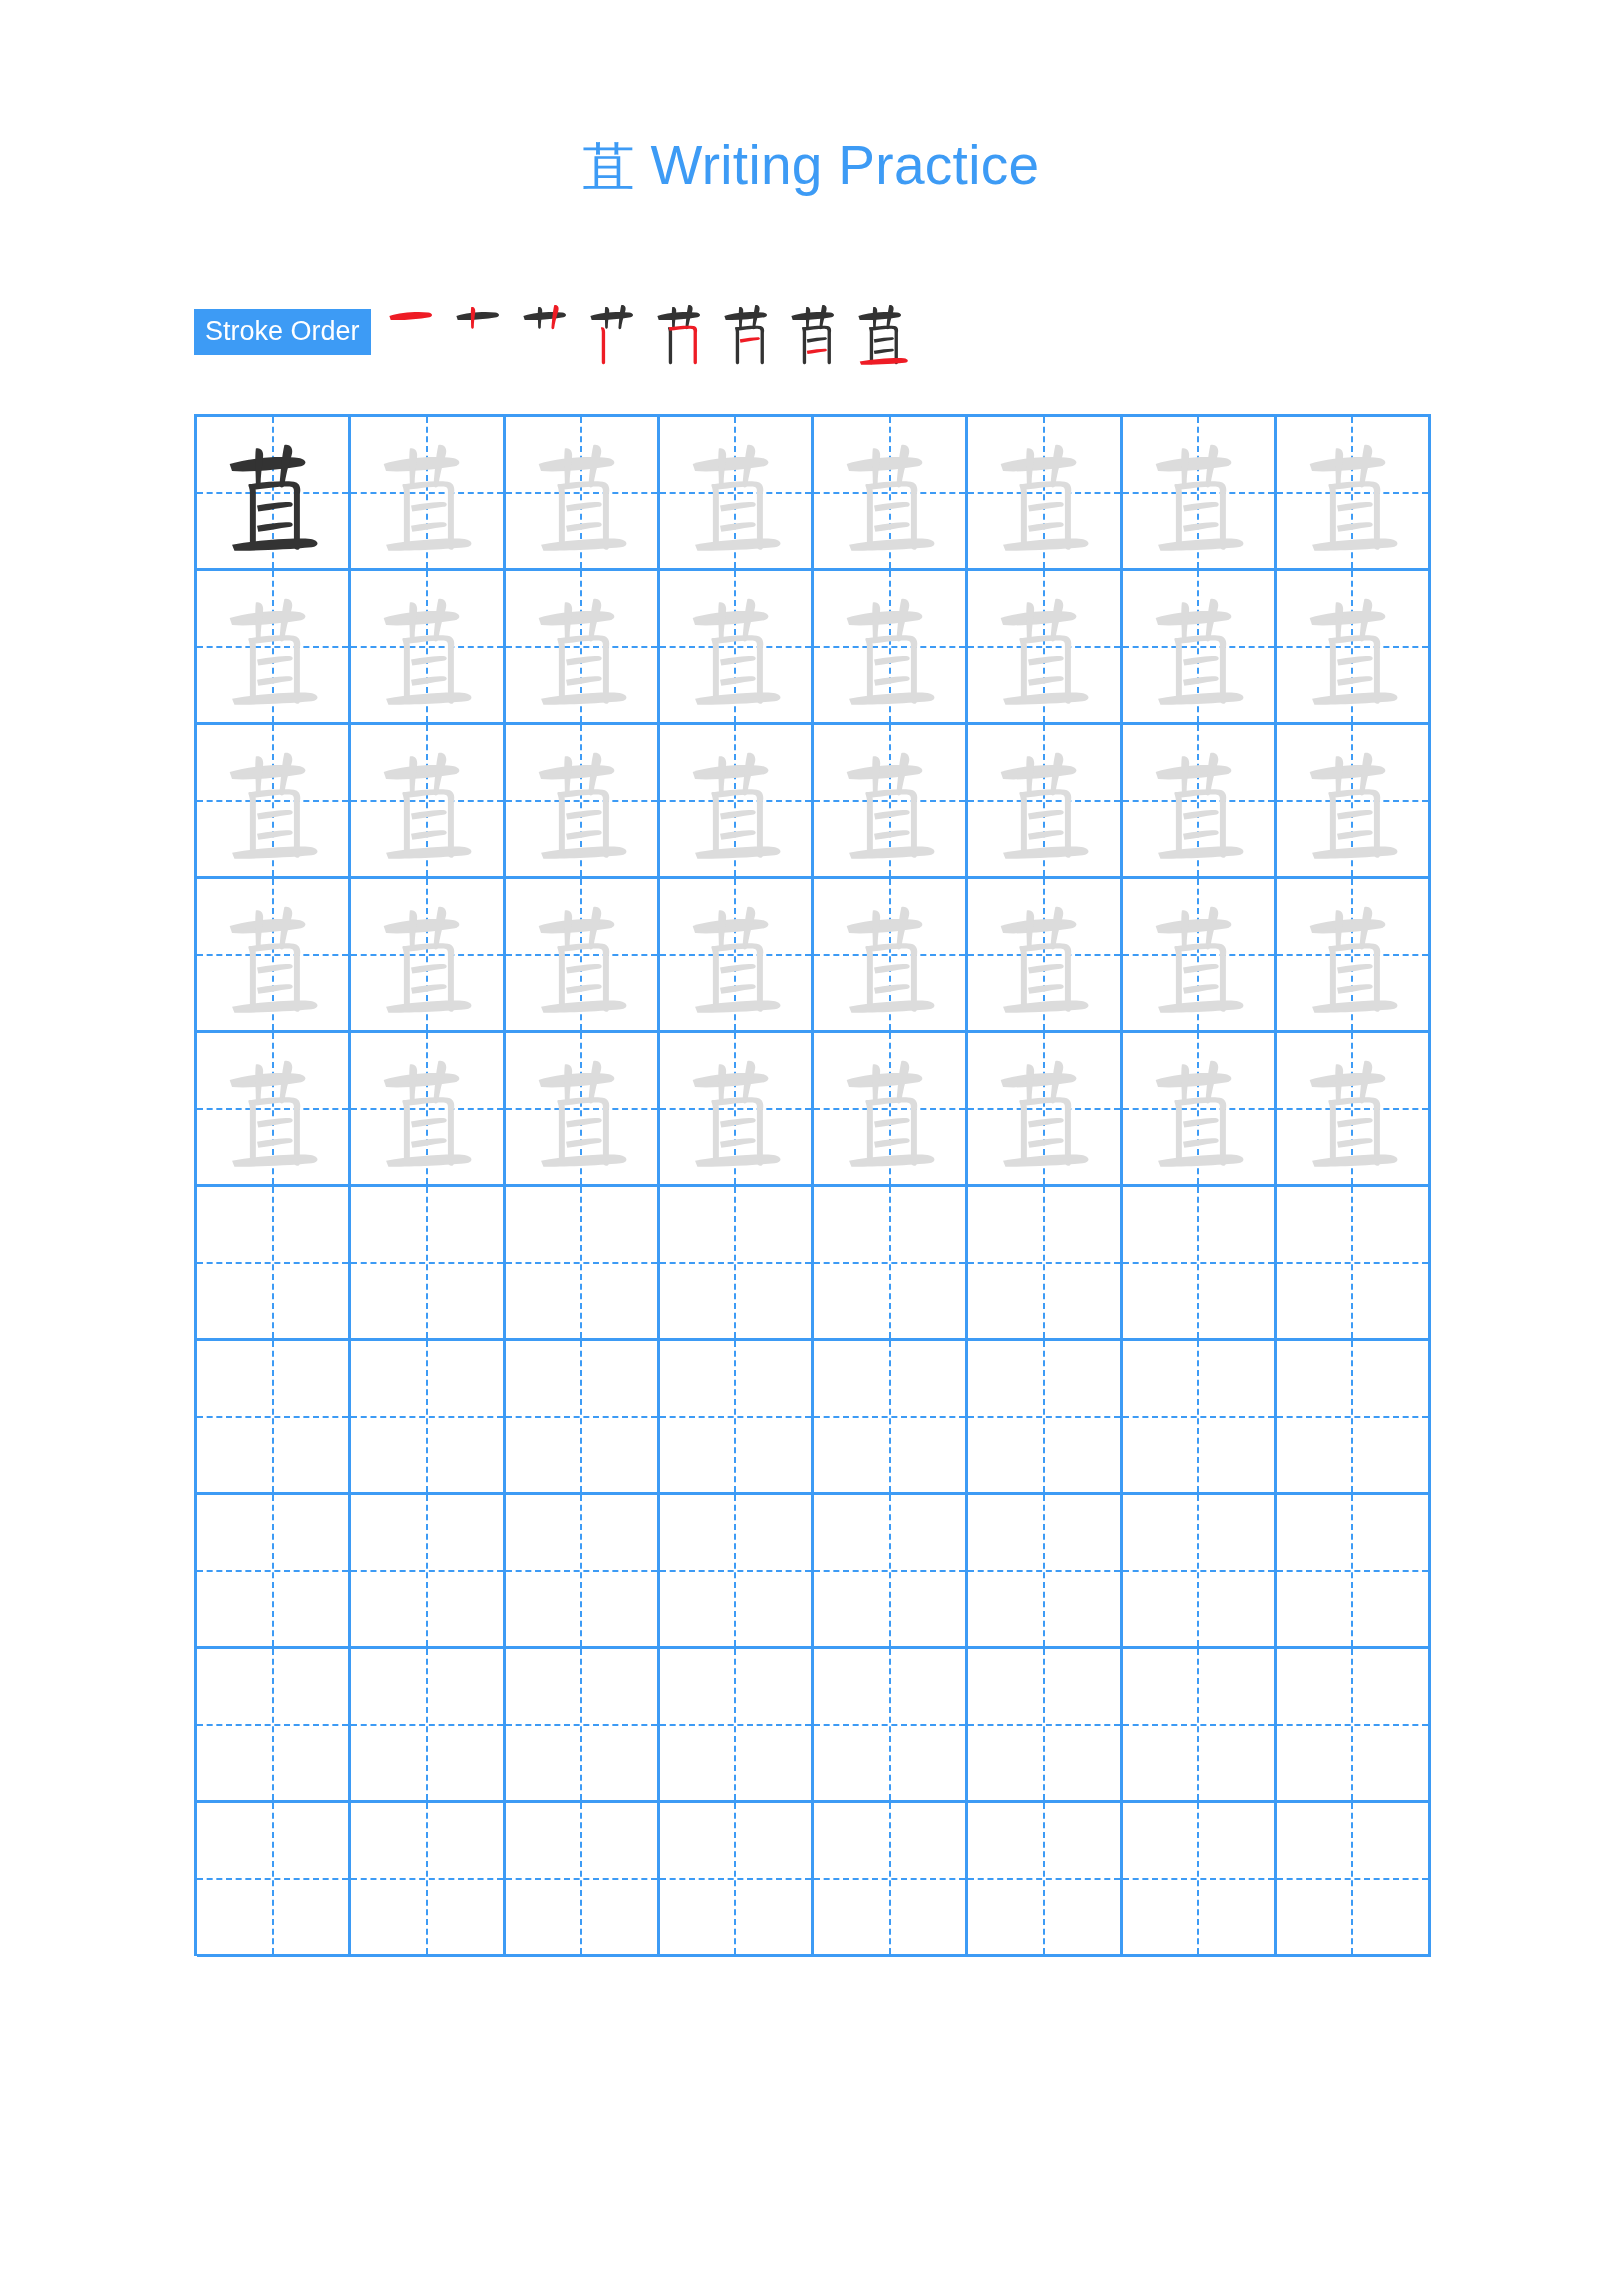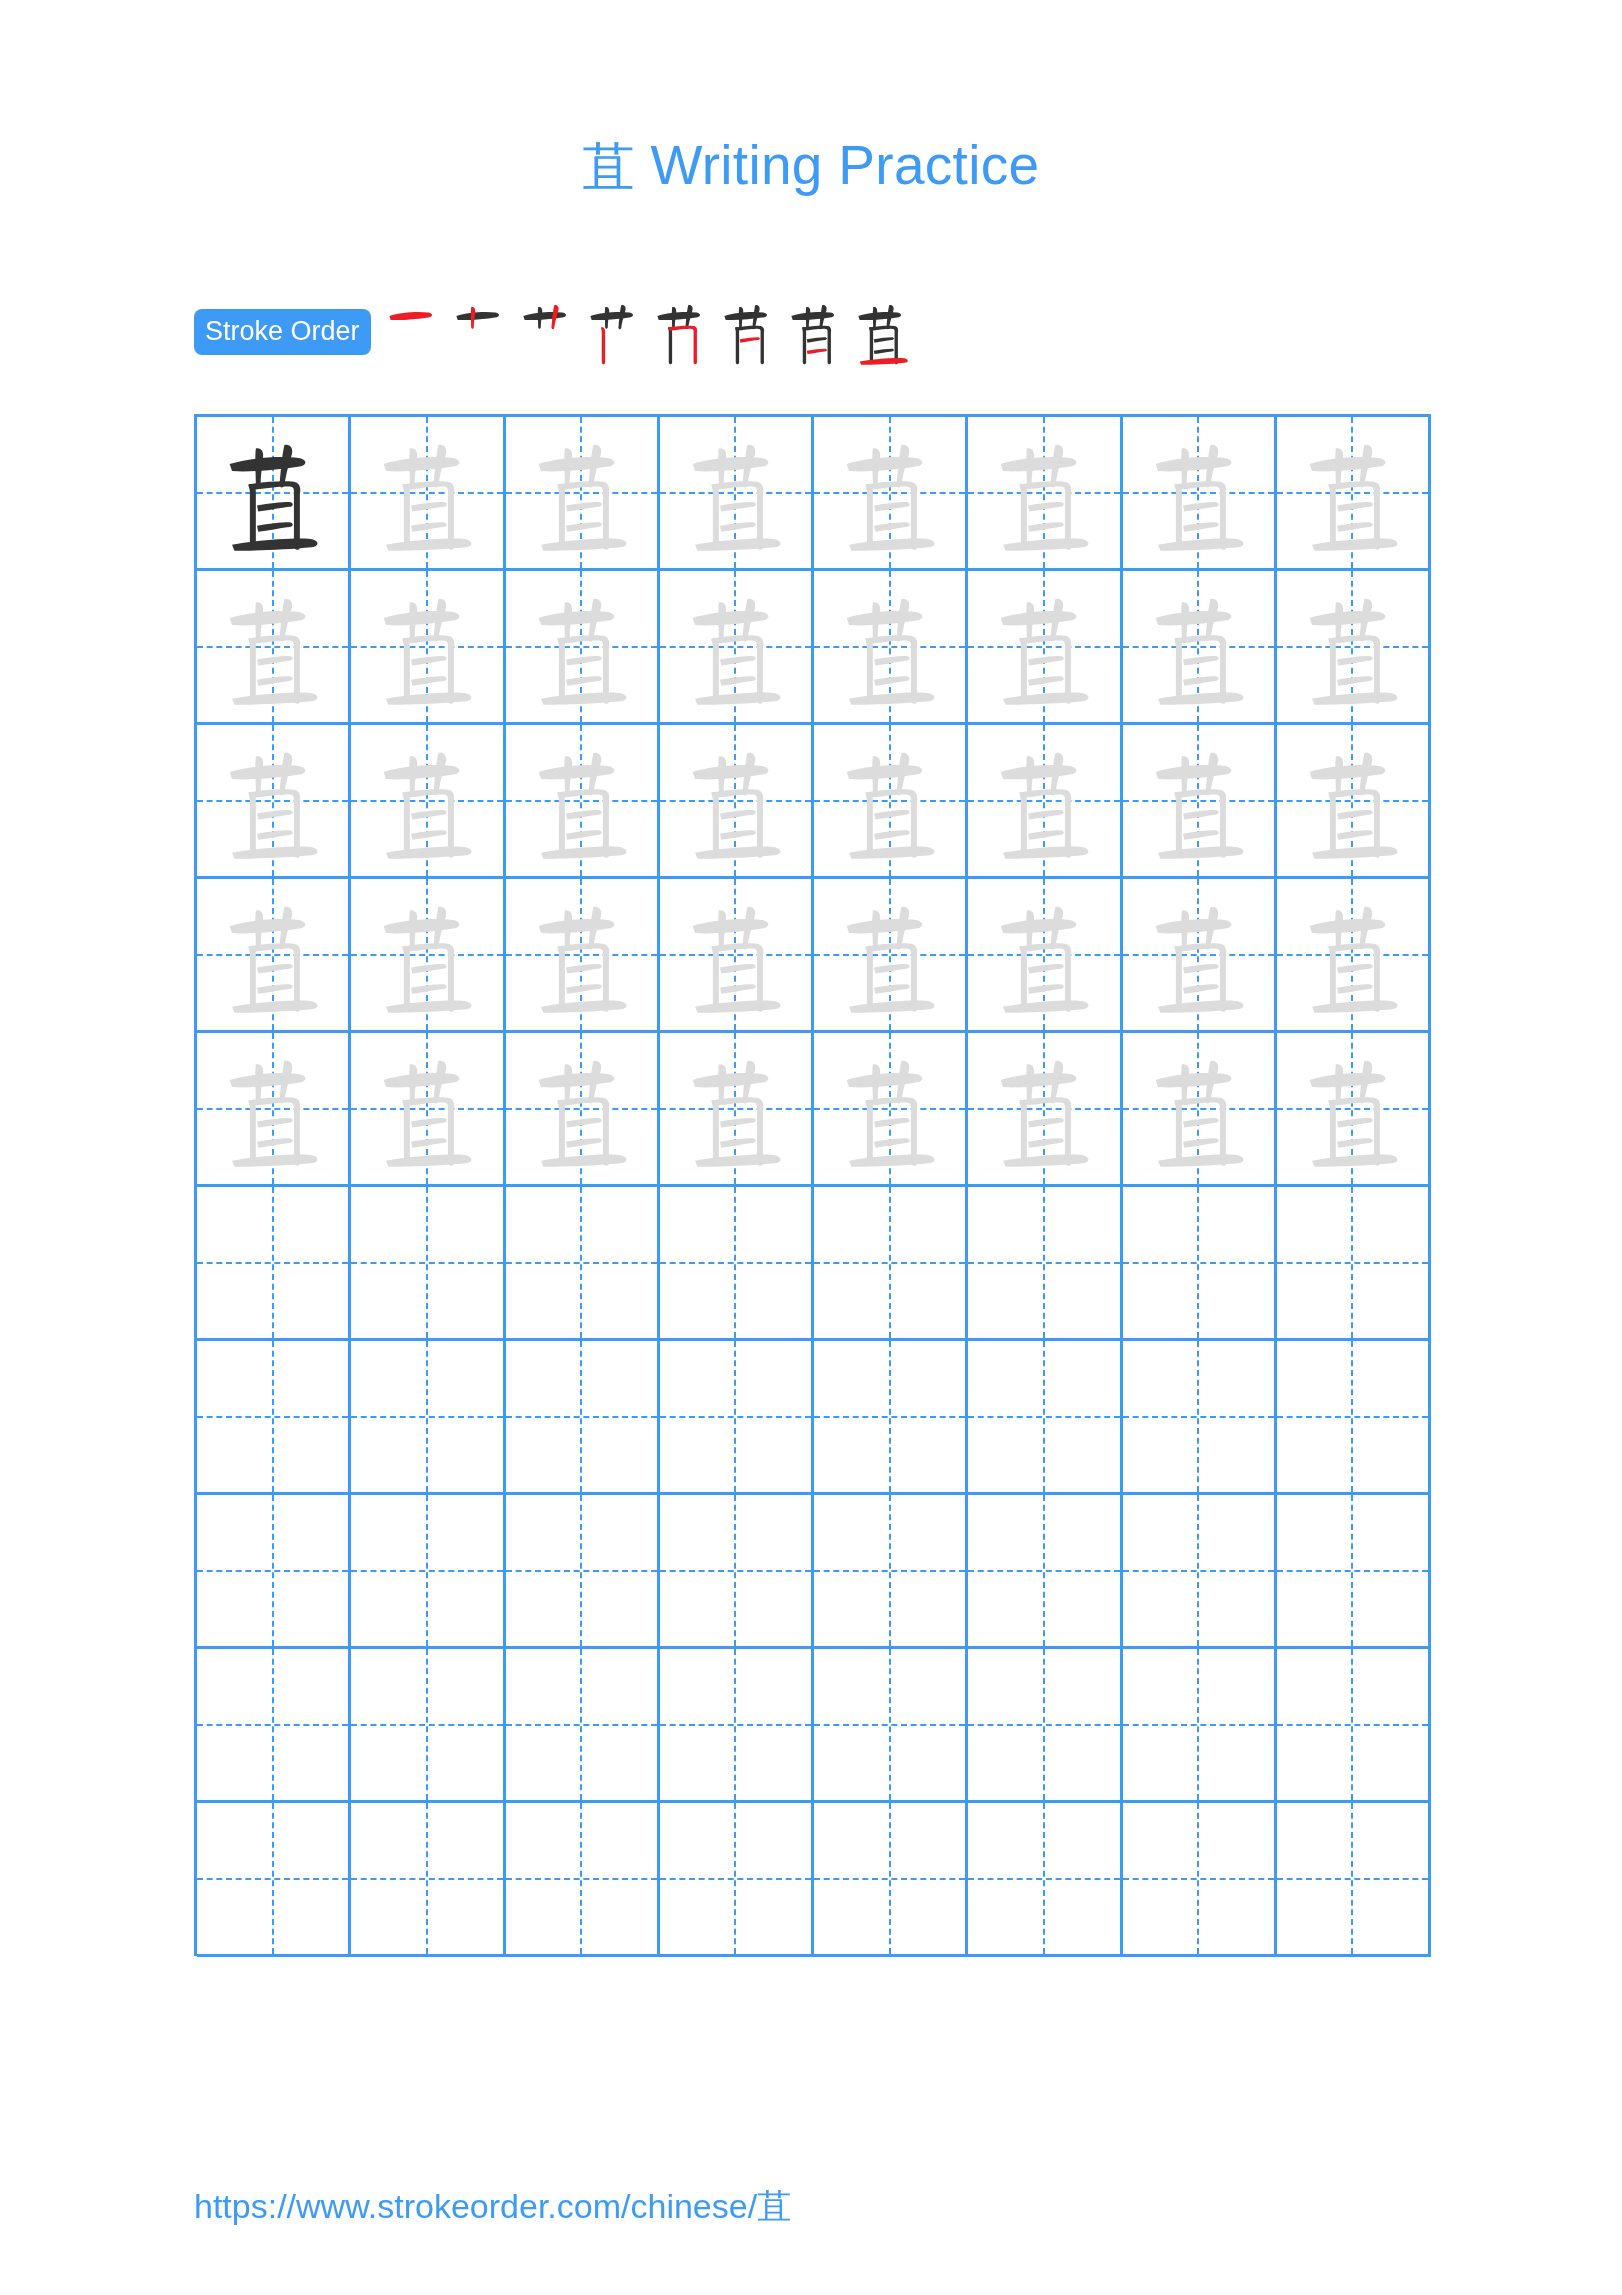--- a/index.html
+++ b/index.html
@@ -48,21 +48,21 @@
     height: 72px;
     display: flex;
     align-items: center;
   }
   #stroke-order-badge {
     background: #3d9bf5;
     color: #ffffff;
     font-size: 27px;
     line-height: 1;
     padding: 8.5px 11px 10.5px 11px;
-    border-radius: 8px;
+    border-radius: 0;
     white-space: nowrap;
     flex: 0 0 auto;
     margin-right: 9.2px;
   }
   #stroke-order-glyphs {
     display: flex;
     align-items: flex-start;
     flex: 0 0 auto;
   }
   .stroke-step {
@@ -1093,18 +1093,15 @@
         <div class="guide-h"></div>
       </div>
       <div class="grid-cell">
         <div class="guide-v"></div>
         <div class="guide-h"></div>
       </div>
     </div>
   </div>
 
 <div id="footer">
-  <a id="footer-url" href="#">
-    <span>https://www.strokeorder.com/chinese/</span><span class="han">苴</span>
-  </a>
 
 </div>
 
 
 </body></html>

